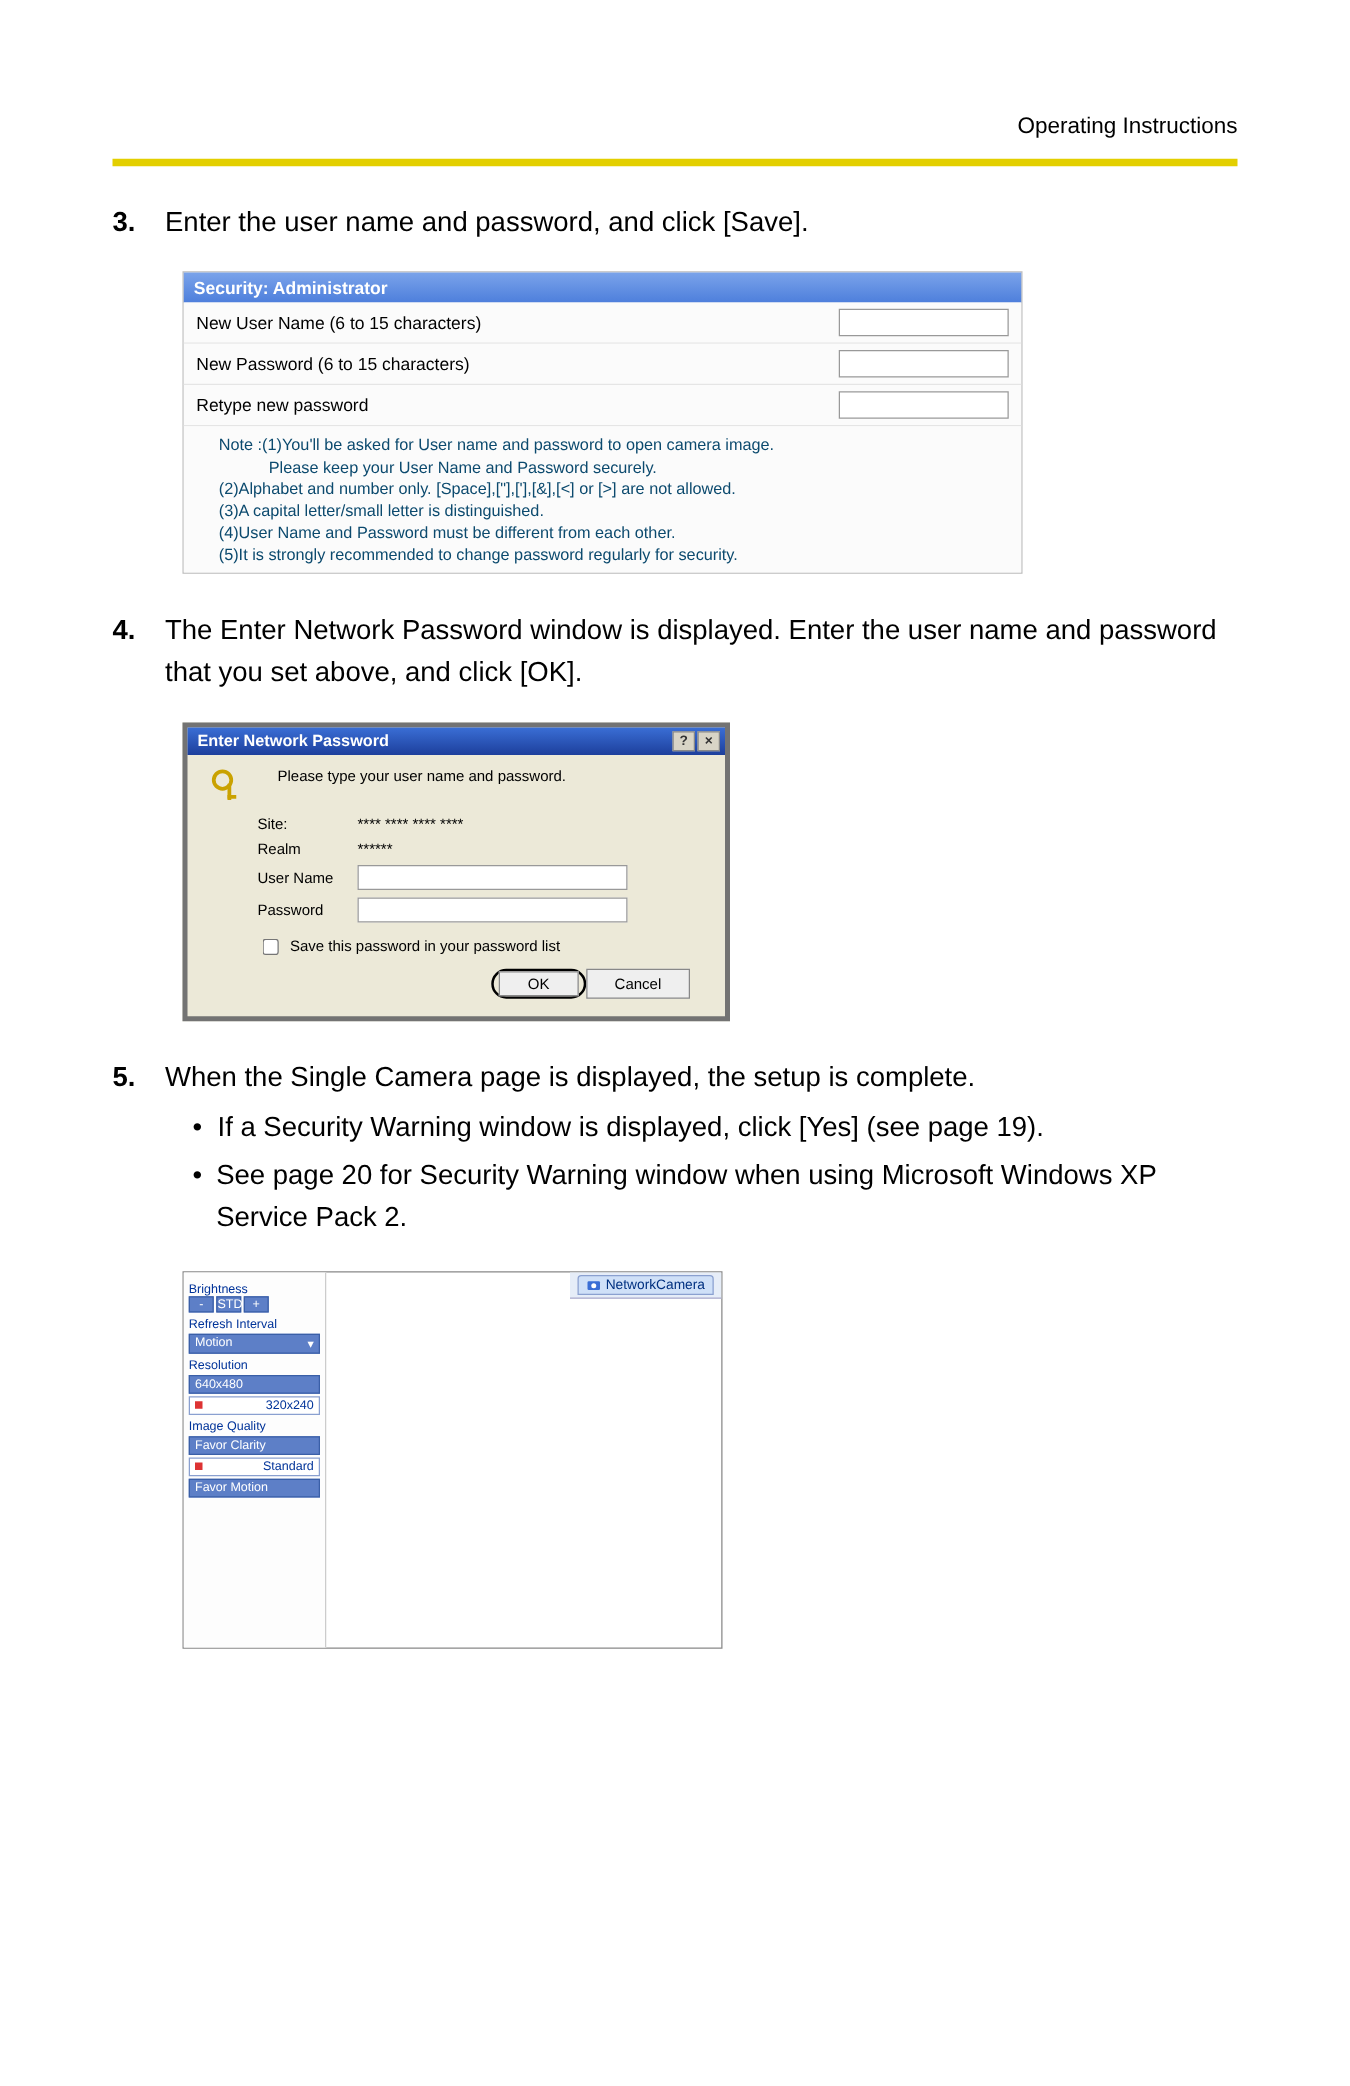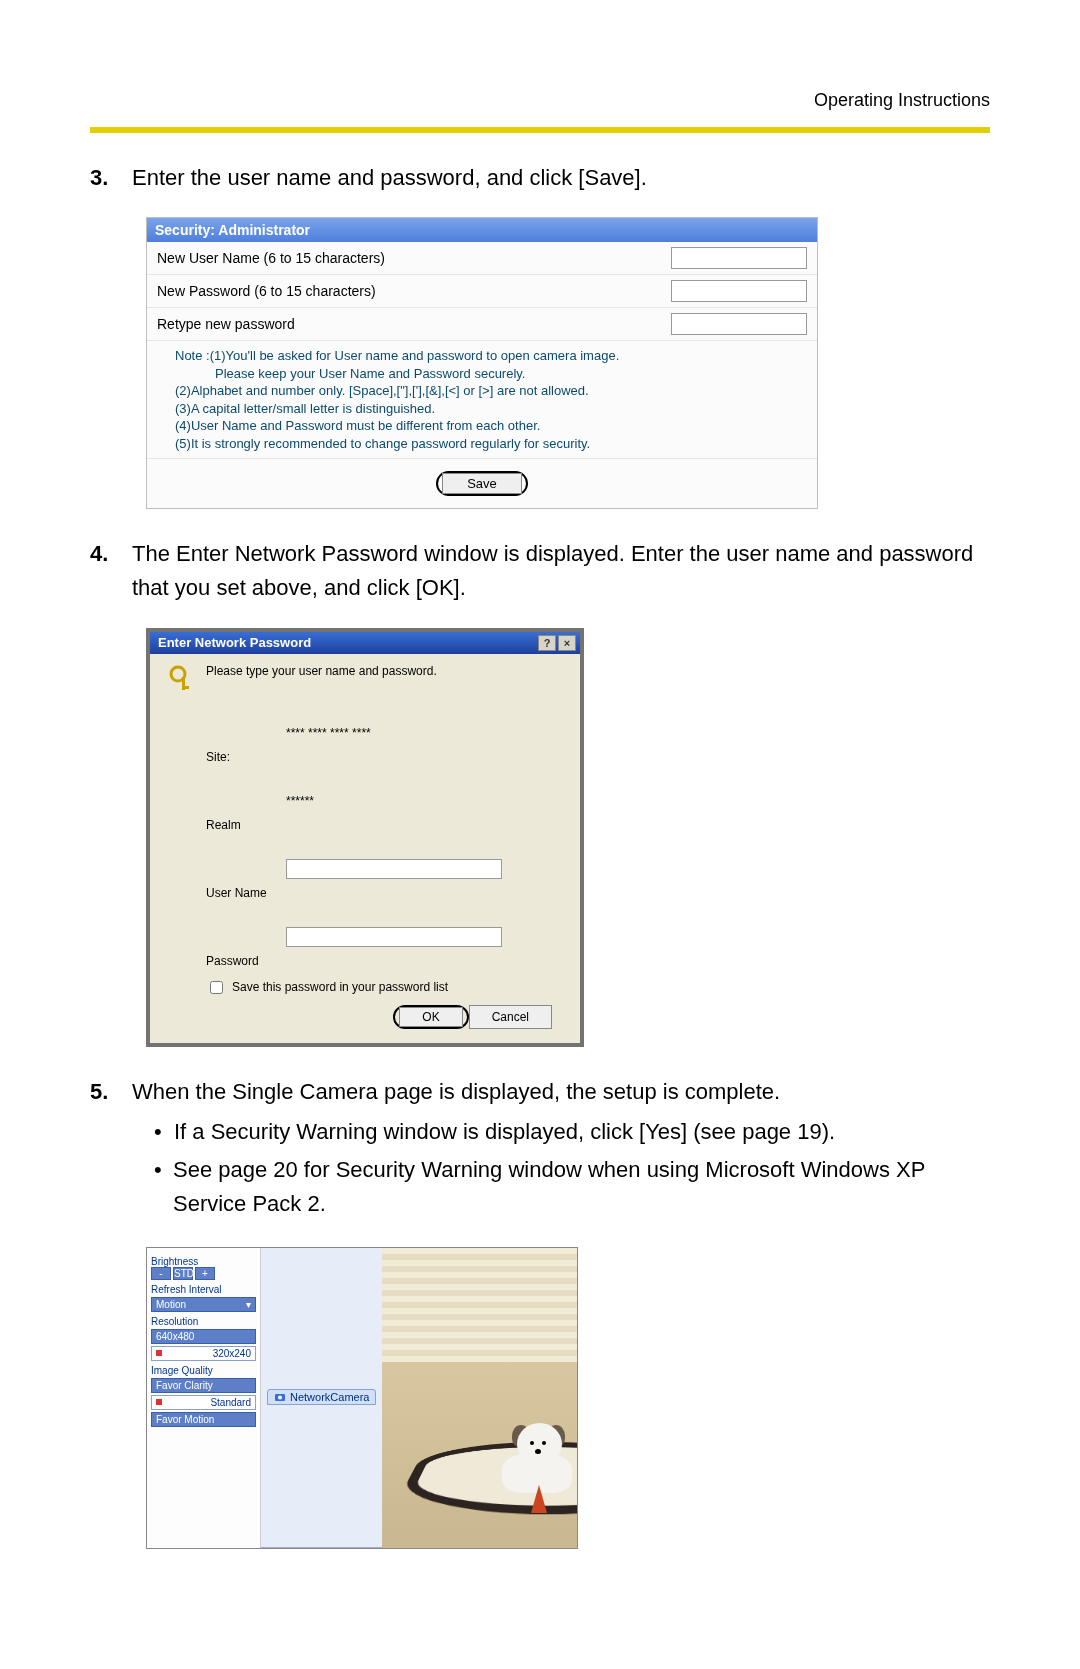--- a/index.html
+++ b/index.html
@@ -133,34 +133,34 @@
     line-height: 14px;
     text-align: center;
     color: #333;
   }
   .dlg-body {
     padding: 10px 18px 14px 18px;
   }
   .dlg-body .prompt {
     display: flex;
     align-items: flex-start;
-    gap: 10px;
+    gap: 26px;
     margin-bottom: 10px;
   }
   .key-icon {
     width: 28px; height: 28px;
     display: inline-block;
   }
   .fld {
     display: flex;
     align-items: center;
     margin: 6px 0 6px 38px;
     gap: 10px;
   }
-  .fld label { width: 70px; margin-top: 48px; }
+  .fld label { width: 70px; }
   .fld .val { font-family: Arial; }
   .fld input {
     width: 210px;
     height: 16px;
     border: 1px solid #999;
     background: #fff;
   }
   .chkrow {
     margin: 10px 0 8px 38px;
     display: flex;
@@ -219,20 +219,22 @@
   }
   .cam-side .ctl.red { background:#fff; color:#003399; border:1px solid #8aa0d0;}
   .cam-side .pm { display:flex; gap:2px;}
   .cam-side .pm span{
     background:#5d7fc7; color:#fff; border:1px solid #3a5fa7;
     width:18px; text-align:center; font-size:10px;
   }
   .cam-main {
     flex: 1;
     display: flex;
+    flex-direction: column;
+    align-items: flex-end;
   }
   .cam-tab {
     background: #e6edf8;
     border-bottom: 1px solid #aac;
     font-size: 11px;
     padding: 2px 6px;
     display:flex; align-items:center; gap:4px;
     color:#003080;
   }
   .cam-tab .tabbox{
@@ -301,25 +303,20 @@
         <label>Retype new password</label>
         <input type="password" style="">
       </div>
       <div class="sec-note">
         <span>Note :</span><span>(1)You'll be asked for User name and password to open camera image.</span>
         <span class="indent">Please keep your User Name and Password securely.</span>
         <span class="nl">(2)Alphabet and number only. [Space],["],['],[&amp;],[&lt;] or [&gt;] are not allowed.</span>
         <span class="nl">(3)A capital letter/small letter is distinguished.</span>
         <span class="nl">(4)User Name and Password must be different from each other.</span>
         <span class="nl">(5)It is strongly recommended to change password regularly for security.</span>
-      </div>
-      <div class="sec-btnrow">
-        <span class="save-btn-wrap">
-          <button class="save-btn">Save</button>
-        </span>
       </div>
     </div>
   </div>
 
   <div class="step">
     <div class="step-num">4.</div>
     <div class="step-text">The Enter Network Password window is displayed. Enter the user name and password that you set above, and click [OK].</div>
   </div>
 
   <div class="figure">

